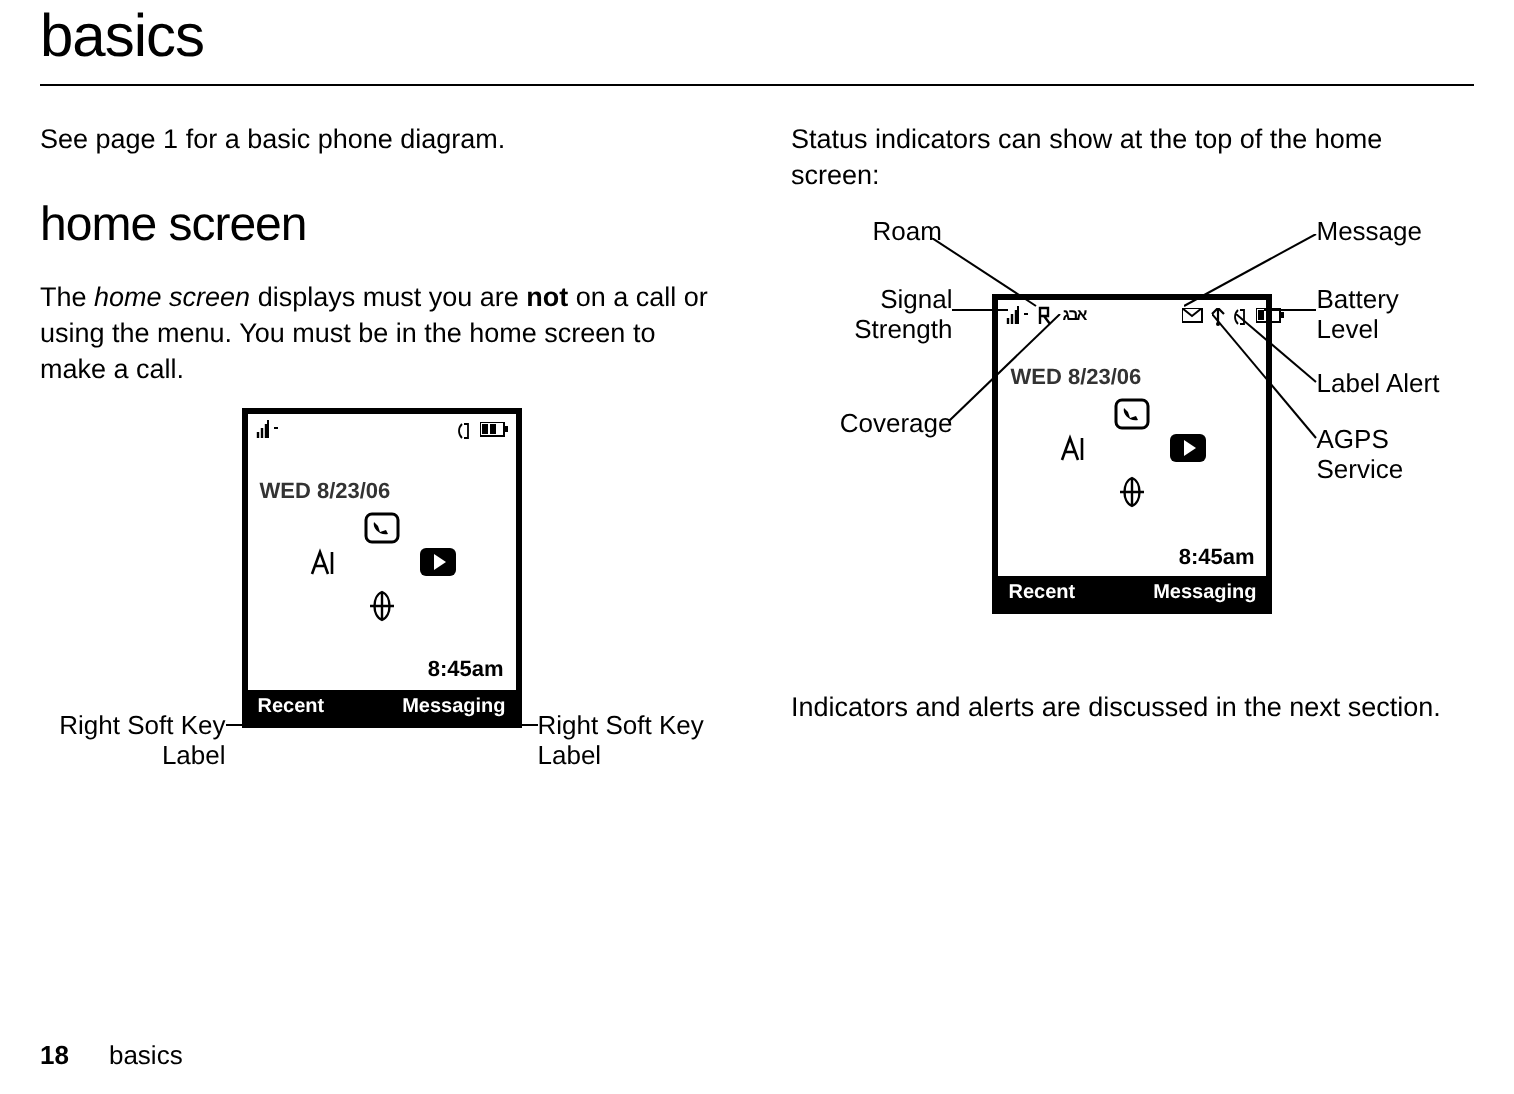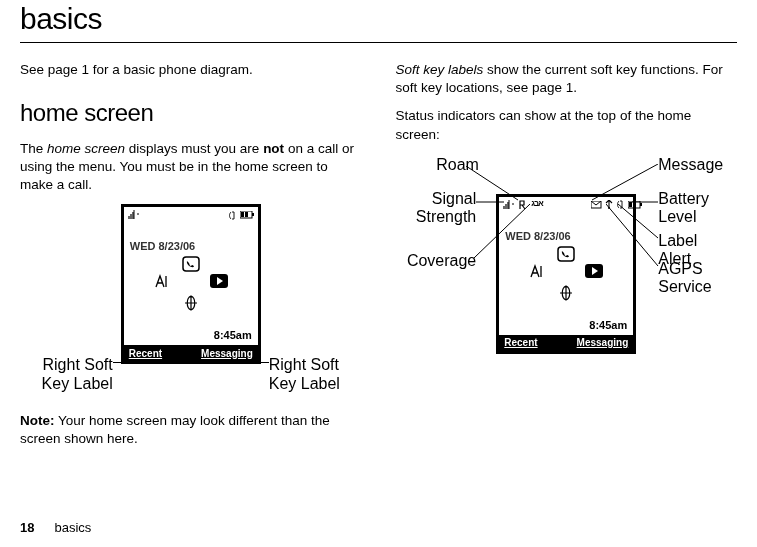--- a/index.html
+++ b/index.html
@@ -102,25 +102,24 @@
     height: 16px;
     background: #000;
     color: #fff;
     display: flex;
     justify-content: space-between;
     align-items: center;
     padding: 0 5px;
     font-size: 10px;
     font-weight: bold;
     font-family: Arial, sans-serif;
-    text-decoration: underline;
   }
   .callout {
     position: absolute;
-    font-size: 16px;
+    font-size: 13px;
     line-height: 1.15;
     text-align: right;
   }
   .callout.right { text-align: left; }
   .line {
     position: absolute;
     background: #000;
   }
 
   .footer {
@@ -212,29 +211,23 @@
           </div>
         </div>
 
         <div class="callout" style="left:0;top:152px;width:92px">Right Soft Key Label</div>
         <div class="line" style="left:92px;top:158px;width:18px;height:1px"></div>
 
         <div class="callout right" style="left:248px;top:152px;width:92px">Right Soft Key Label</div>
         <div class="line" style="left:232px;top:158px;width:16px;height:1px"></div>
       </div>
 
-      <p class="para">
-        <span class="note-label">Note:</span><span> Your home screen may look different than the screen shown here.</span>
-      </p>
     </div>
 
     <div class="col">
-      <p class="para">
-        <span class="italic">Soft key labels</span><span> show the current soft key functions. For soft key locations, see page 1.</span>
-      </p>
       <p class="para">Status indicators can show at the top of the home screen:</p>
 
       <div class="phone-wrap" style="height:230px">
         <div class="phone" style="left:100px;top:40px">
           <div class="statusbar">
             <div class="sb-left">
               <span>
                 <svg width="12" height="10">
                     <path d="M1 9 L1 6 M3 9 L3 4 M5 9 L5 2" stroke="#000" stroke-width="1.2" fill="none"></path>
                     <path d="M6 0 L6 9 M9 4 L11 4" stroke="#000" stroke-width="1"></path>
@@ -338,20 +331,21 @@
         <svg style="position:absolute;left:222px;top:50px" width="44" height="36">
             <line x1="0" y1="0" x2="40" y2="34" stroke="#000"></line>
           </svg>
 
         <div class="callout right" style="left:262px;top:106px;width:70px">AGPS Service</div>
         <svg style="position:absolute;left:210px;top:50px" width="56" height="66">
             <line x1="0" y1="0" x2="52" y2="62" stroke="#000"></line>
           </svg>
       </div>
 
+      <p class="para">Indicators and alerts are discussed in the next section.</p>
     </div>
 
   </div>
 </div>
 
 <div class="footer">
   <span class="pgnum">18</span><span>basics</span>
 </div>
 
 </body></html>

